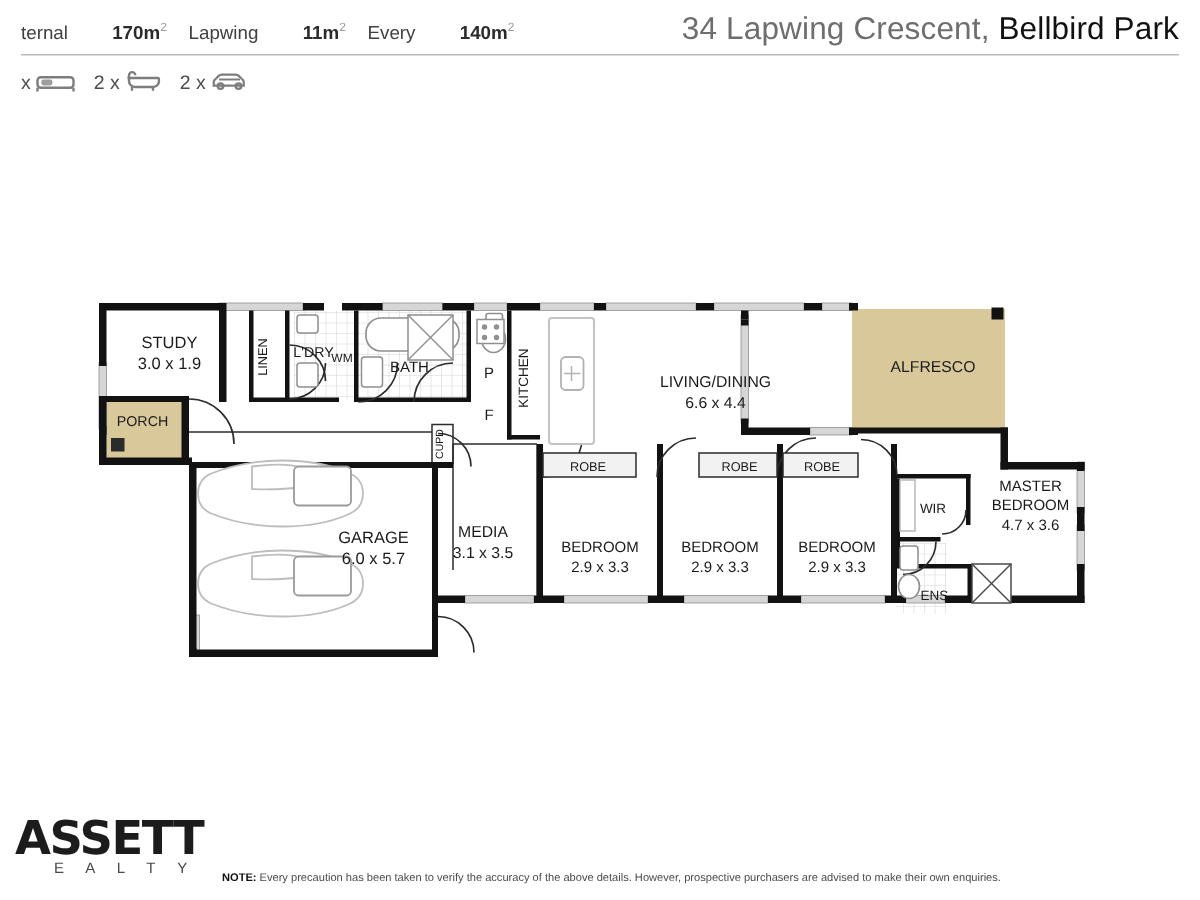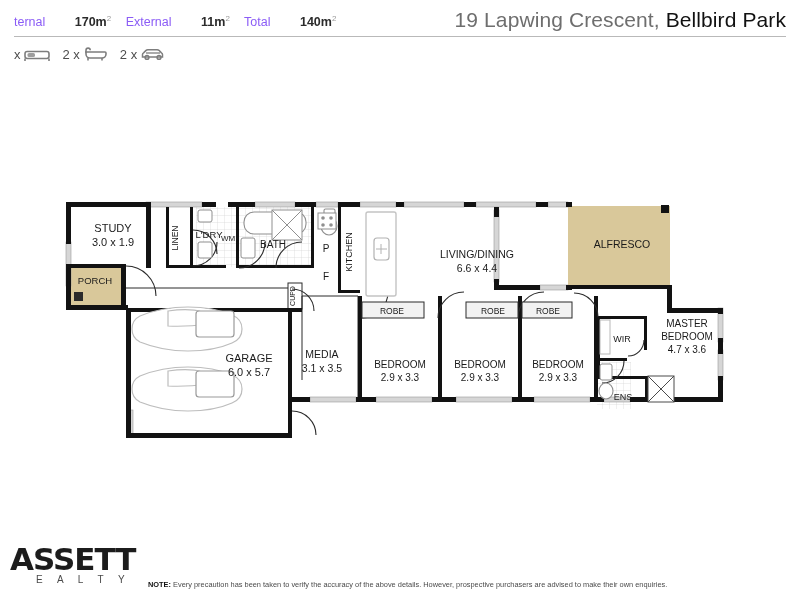--- a/index.html
+++ b/index.html
@@ -5,21 +5,21 @@
 <style>
   html,body{margin:0;padding:0;}
   body{
     width:800px;height:600px;background:#ffffff;
     font-family:"Liberation Sans", sans-serif;
     color:#333;overflow:hidden;position:relative;
   }
   
   #header{position:absolute;left:0;top:0;width:800px;height:70px;}
   #areas{position:absolute;left:14px;top:14px;white-space:nowrap;font-size:12.5px;color:#9a9a9a;}
-  #areas .lbl{color:#8b5cf6;font-weight:400;}
+  #areas .lbl{color:#404040;font-weight:400;}
   #areas .val{color:#2b2b2b;font-weight:bold;margin-left:26px;}
   #areas .grp{margin-right:11px;}
   #areas sup{font-size:8px;vertical-align:super;}
   #title{position:absolute;right:14px;top:8px;font-size:21px;color:#6e6e6e;font-weight:400;white-space:nowrap;letter-spacing:.1px;}
   #title .bold{color:#111;font-weight:normal;}
   #headrule{position:absolute;left:14px;top:36px;width:772px;height:1px;background:#b9b9b9;}
   
   #iconrow{position:absolute;left:14px;top:41px;height:26px;display:flex;align-items:center;font-size:13px;color:#4d4d4d;}
   #iconrow .cnt{margin-right:3px;}
   #iconrow .ic{margin-right:13px;display:inline-flex;align-items:center;}
@@ -34,27 +34,27 @@
   #note .nb{font-weight:bold;color:#111;}
 </style>
 </head>
 <body>
 
 <div id="header">
 
   <div id="areas">
     <span class="grp"><span class="lbl">ternal</span>
       <span class="val">170m</span><sup>2</sup></span>
-    <span class="grp"><span class="lbl">External</span>
+    <span class="grp"><span class="lbl">Lapwing</span>
       <span class="val">11m</span><sup>2</sup></span>
-    <span class="grp"><span class="lbl">Total</span>
+    <span class="grp"><span class="lbl">Every</span>
       <span class="val">140m</span><sup>2</sup></span>
   </div>
 
-  <div id="title"><span>19 Lapwing Crescent, </span><span class="bold">Bellbird Park</span></div>
+  <div id="title"><span>34 Lapwing Crescent, </span><span class="bold">Bellbird Park</span></div>
 
   <div id="headrule"></div>
 
   <div id="iconrow">
     <span class="ic">
       <span class="cnt">x</span>
       <svg width="26" height="16" viewBox="0 0 26 16">
         <rect x="1" y="5.5" width="24" height="7" rx="2.2" fill="none" stroke="#7d7d7d" stroke-width="1.6"></rect>
         <rect x="3.5" y="7" width="7.5" height="4" rx="1.6" fill="#9d9d9d"></rect>
         <line x1="1" y1="12.5" x2="1" y2="15" stroke="#7d7d7d" stroke-width="1.6"></line>

